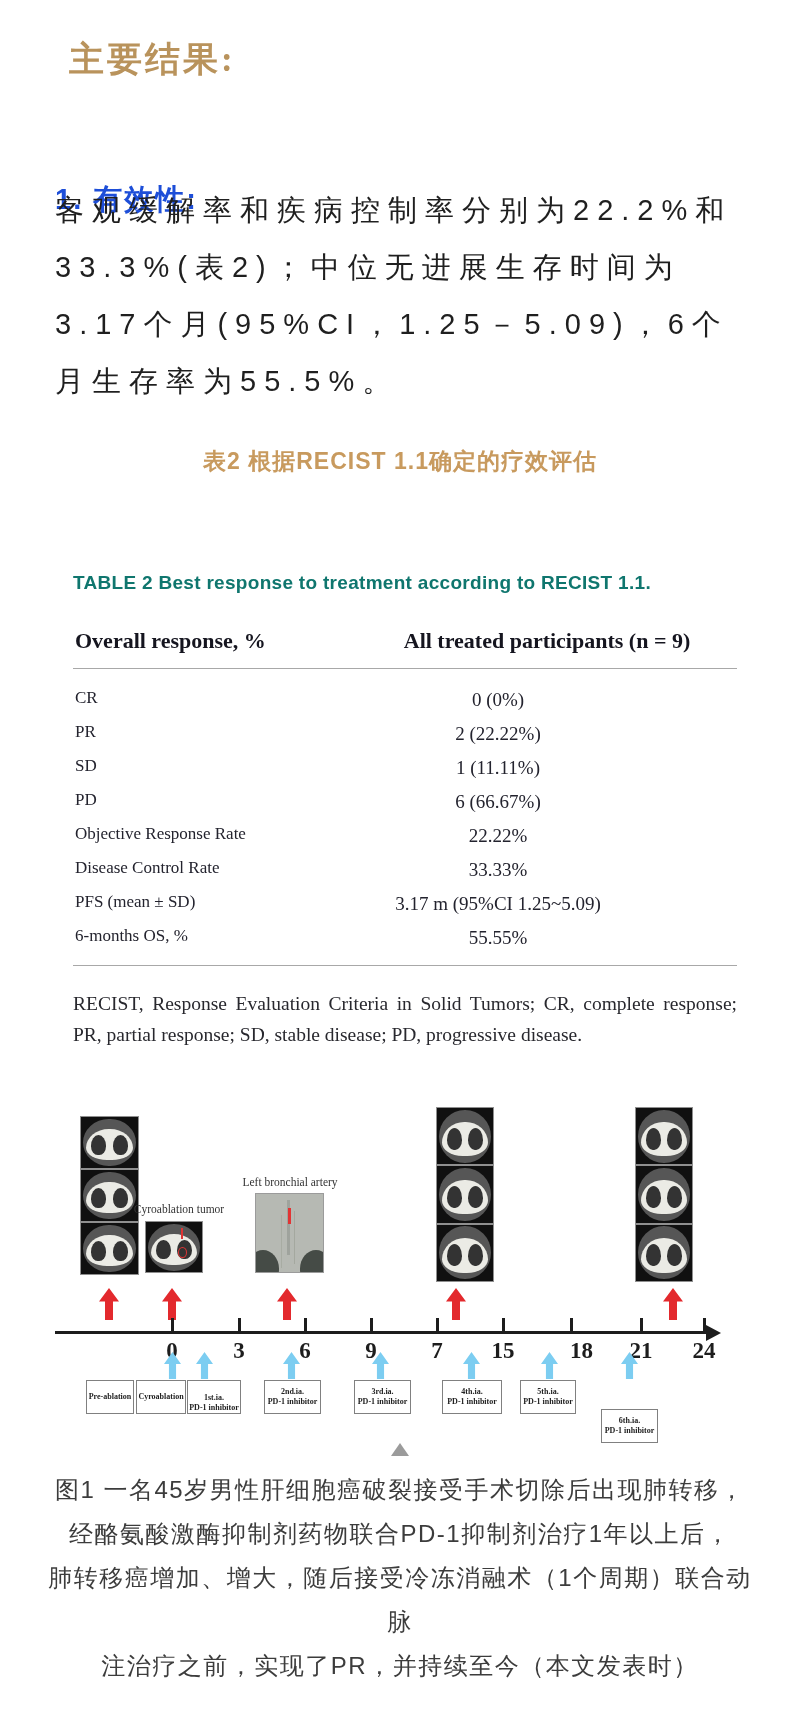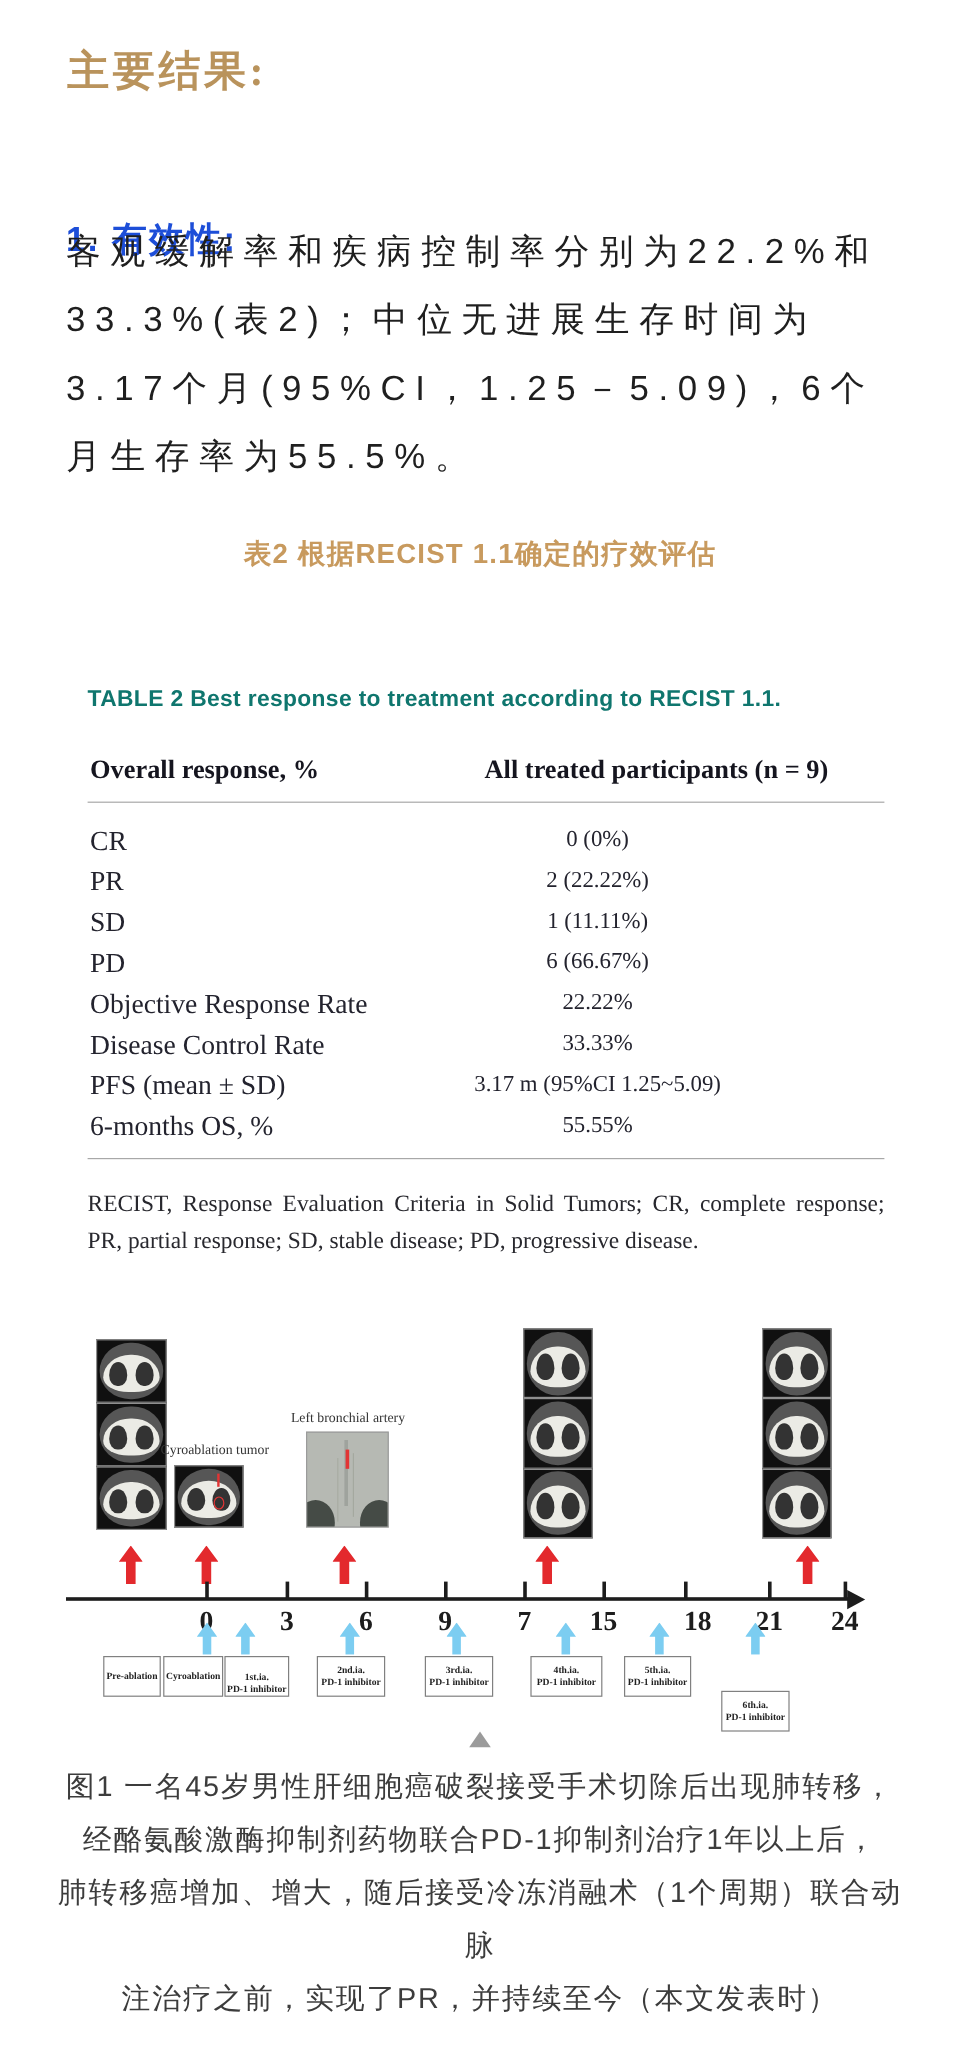--- a/index.html
+++ b/index.html
@@ -1,20 +1,20 @@
 <!DOCTYPE html>
 <html><head>
 <meta charset="utf-8">
 <style>
   * { margin:0; padding:0; box-sizing:border-box; }
   body { background:#ffffff; font-family:"Liberation Sans", sans-serif; }
   .page { position:relative; width:800px; height:1719px; background:#ffffff; overflow:hidden; }
 
   
-  .main-title { position:absolute; left:56px; top:36px; font-family:"Liberation Serif", serif;
+  .main-title { position:absolute; left:69px; top:36px; font-family:"Liberation Serif", serif;
     font-size:35px; font-weight:bold; color:#b9935c; letter-spacing:3px; }
   .section-title { position:absolute; left:55px; top:136px; font-size:29px; font-weight:bold;
     color:#1d4ed8; letter-spacing:2px;margin-top:44px; }
 
   
   .para { position:absolute; left:55px; top:182px; width:706px; font-size:29px; color:#1f1f1f;
     line-height:57px; letter-spacing:8px; }
 
   
   .tbl-caption { position:absolute; left:0; top:446px; width:800px; text-align:center;
@@ -23,21 +23,21 @@
   
   .tbl { position:absolute; left:73px; top:572px; width:664px; }
   .tbl-title { font-size:19px; font-weight:bold; color:#0f766e; letter-spacing:0.3px; margin-bottom:34px; }
   .thead { position:relative; height:40px; font-family:"Liberation Serif", serif; font-weight:bold;
     font-size:22px; color:#15151f; }
   .th-left { position:absolute; left:2px; top:0; }
   .th-right { position:absolute; left:284px; top:0; width:380px; text-align:center; }
   .rule { height:0; border-top:1.5px solid #a8a8a8; }
   .tbody { padding:14px 0 10px 0; }
   .trow { position:relative; height:34px; font-family:"Liberation Serif", serif; color:#23232e; }
-  .tlabel { position:absolute; left:2px; top:5px; font-size:23px; }
+  .tlabel { position:absolute; left:2px; top:5px; font-size:17px; }
   .tvalue { position:absolute; left:250px; top:6px; width:350px; text-align:center; font-size:19px; }
   .tbl-footnote { margin-top:22px; font-family:"Liberation Serif", serif; font-size:19.5px;
     color:#28282e; line-height:31px; text-align:justify; }
 
   
   .fig { position:absolute; left:0; top:0; width:800px; height:1719px; pointer-events:none; }
   .ct-stack { position:absolute; display:flex; flex-direction:column; }
   .ct { position:relative; flex:1; background:#101010; border:1px solid #8f8f8f; overflow:hidden; }
   .ct i { display:block; }
   .fld { position:absolute; left:4%; right:4%; top:3%; bottom:3%; background:#565656; border-radius:50%; }

